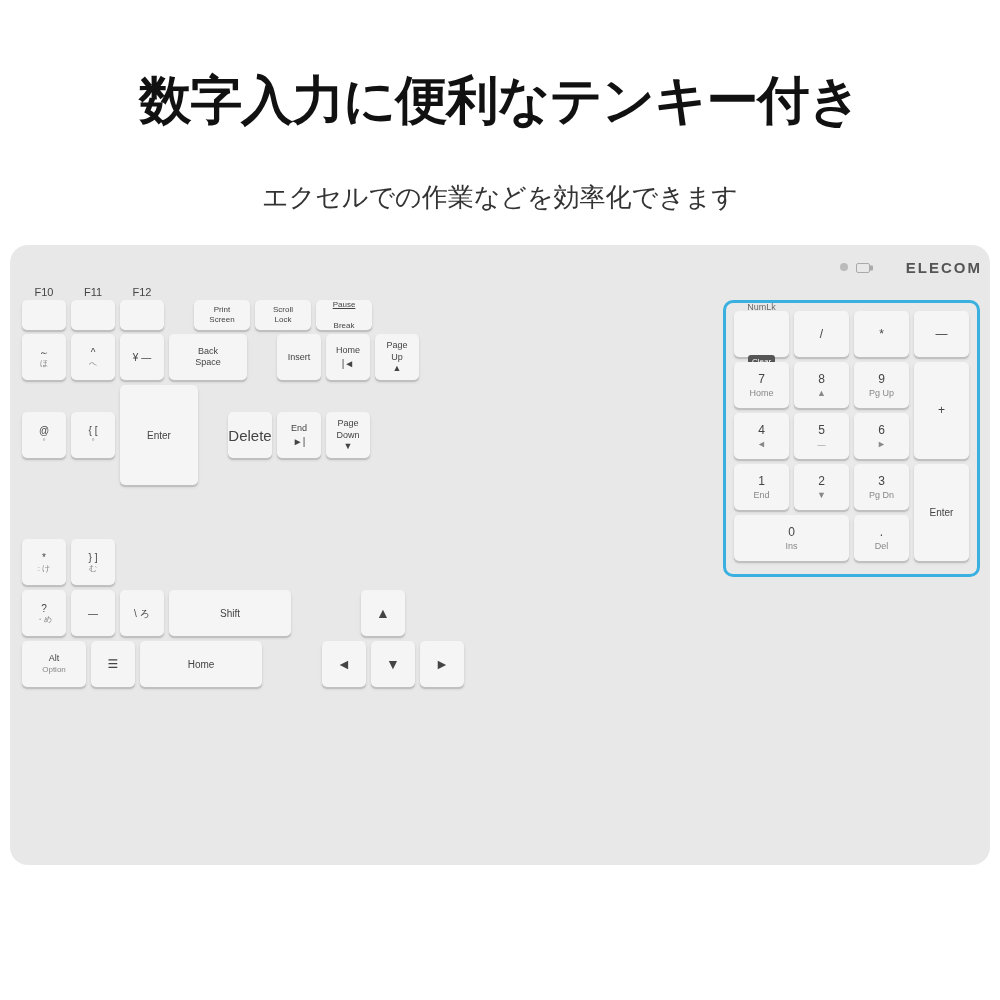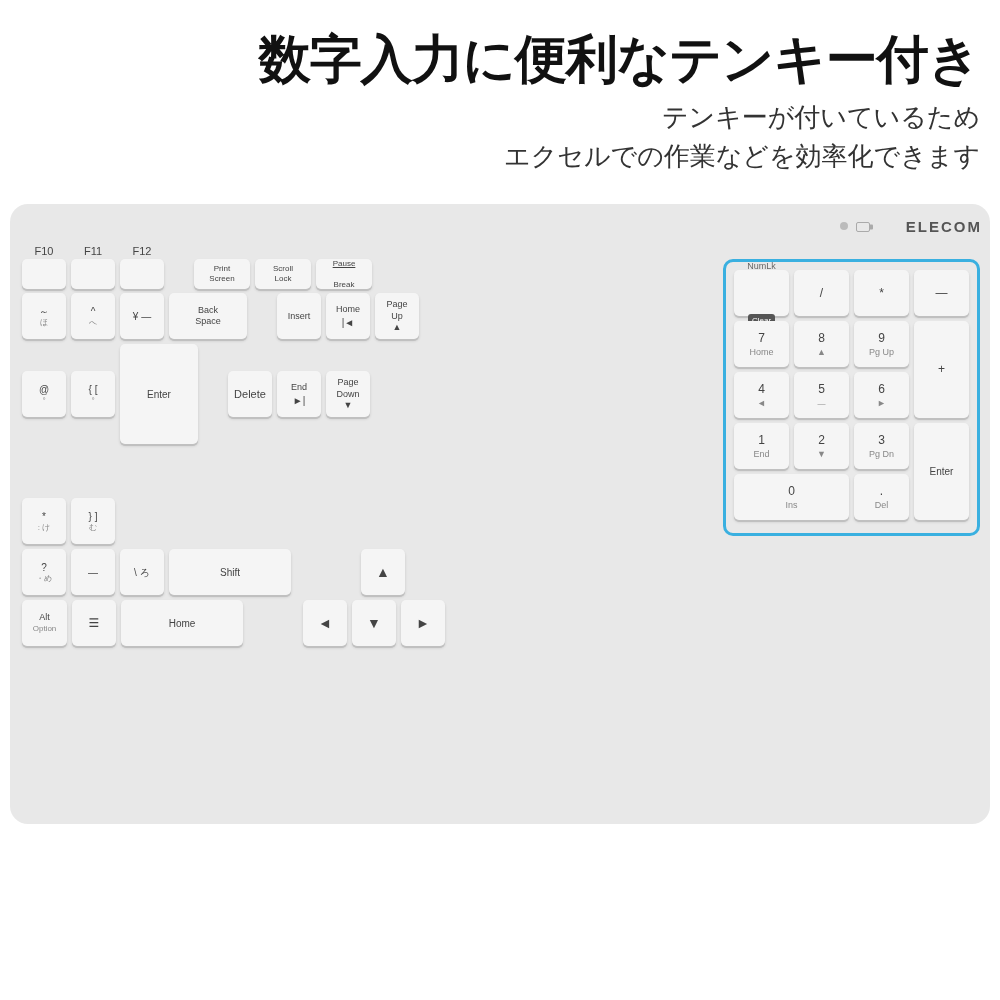--- a/index.html
+++ b/index.html
@@ -15,22 +15,23 @@
       width: 1000px;
       height: 1000px;
       background: #ffffff;
       display: flex;
       flex-direction: column;
       align-items: center;
     }
 
     .title-section {
       width: 100%;
-      text-align: right;
+      text-align: center;
       padding: 28px 20px 10px;
+      margin-top: 41px;
     }
 
     .main-title {
       font-size: 52px;
       font-weight: 900;
       color: #111111;
       line-height: 1.2;
       letter-spacing: -1px;
     }
 
@@ -202,21 +203,21 @@
 
   </style>
 </head>
 <body>
 
 <div class="page-container">
 
   <div class="title-section">
     <div class="main-title">数字入力に便利なテンキー付き</div>
     <div class="sub-title">
-      <span>テンキーが付いているため</span><br>
+      <br>
       <span>エクセルでの作業などを効率化できます</span>
     </div>
   </div>
 
   <div class="keyboard-section">
 
     <div class="elecom-brand">ELECOM</div>
 
     <div class="led-indicators">
       <div class="led-dot"></div>
@@ -275,21 +276,21 @@
         <div class="key key-h key-w1">
           <span style="font-size:10px;">@</span>
           <span style="font-size:8px;color:#888;">°</span>
         </div>
         <div class="key key-h key-w1">
           <span style="font-size:10px;">{ [</span>
           <span style="font-size:8px;color:#888;">°</span>
         </div>
         <div class="key key-enter" style="font-size:10px;display:flex;align-items:center;justify-content:center;">Enter</div>
         <div style="width:20px;"></div>
-        <div class="key key-h key-w1" style="font-size:11px;">Delete</div>
+        <div class="key key-h key-w1" style="font-size:15px;">Delete</div>
         <div class="key key-h key-w1" style="font-size:9px;flex-direction:column;gap:0;">
           <span>End</span>
           <span style="font-size:10px;">►|</span>
         </div>
         <div class="key key-h key-w1" style="font-size:9px;flex-direction:column;gap:0;text-align:center;">
           <span>Page<br>Down</span>
           <span style="font-size:9px;">▼</span>
         </div>
       </div>
 
@@ -316,21 +317,21 @@
         </div>
         <div class="key key-h key-w1">
           <span style="font-size:10px;">\ ろ</span>
         </div>
         <div class="key key-h key-shift" style="font-size:10px;">Shift</div>
         <div style="width:60px;"></div>
         <div class="key key-h key-w1" style="font-size:14px;">▲</div>
       </div>
 
       <div class="row">
-        <div class="key key-h" style="width:45px;font-size:9px;text-align:center;">
+        <div class="key key-h" style="width:64px;font-size:9px;text-align:center;">
           <span>Alt</span>
           <span style="font-size:8px;color:#888;">Option</span>
         </div>
         <div class="key key-h key-w1" style="font-size:12px;">☰</div>
         <div class="key key-h key-w3" style="font-size:10px;">Home</div>
         <div style="width:50px;"></div>
         <div class="key key-h key-w1" style="font-size:14px;">◄</div>
         <div class="key key-h key-w1" style="font-size:14px;">▼</div>
         <div class="key key-h key-w1" style="font-size:14px;">►</div>
       </div>

